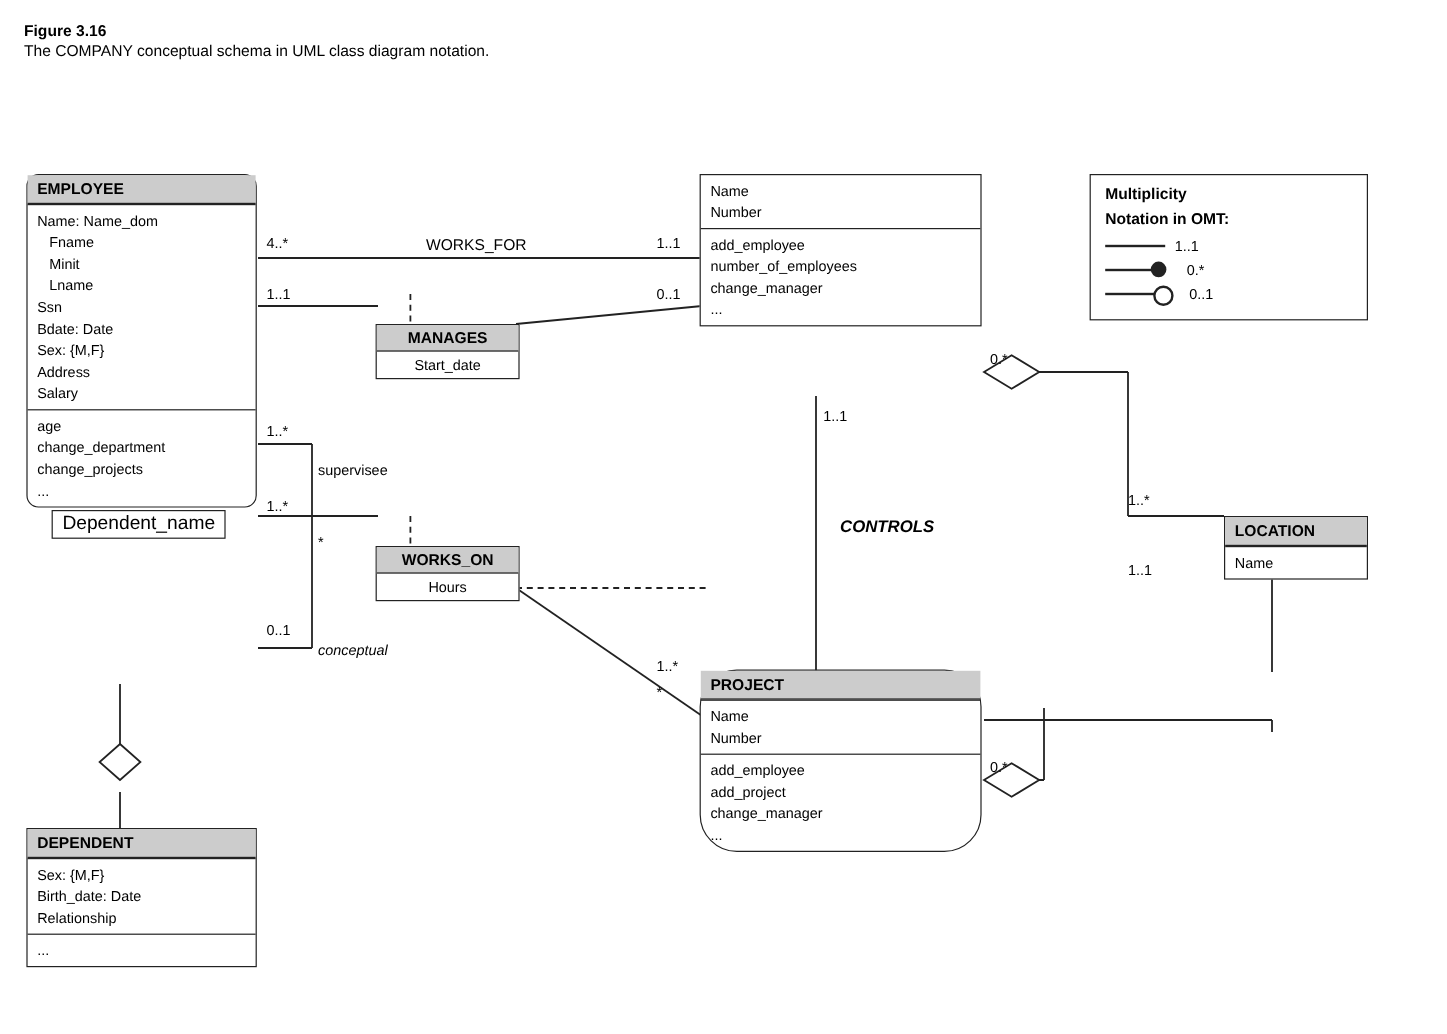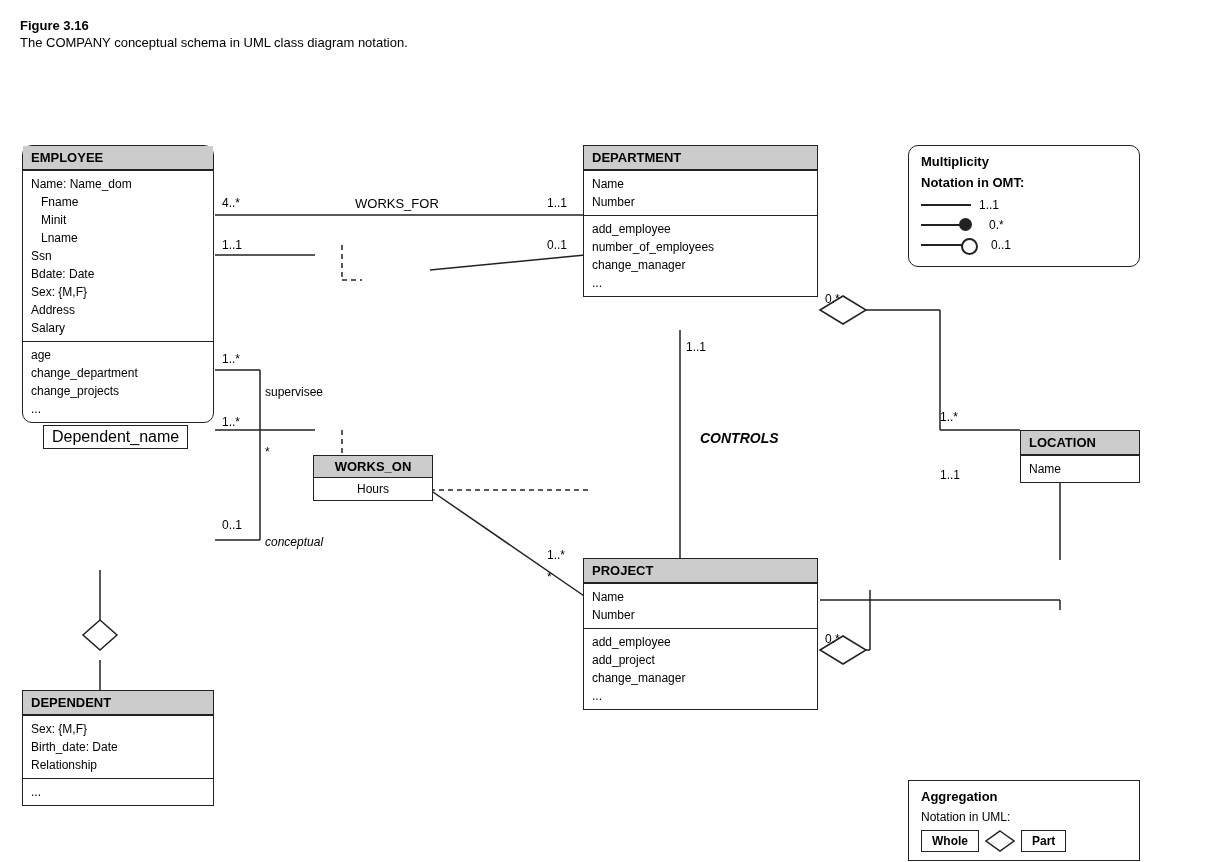--- a/index.html
+++ b/index.html
@@ -239,34 +239,33 @@
       age<br>
       change_department<br>
       change_projects<br>
       ...
     </div>
 
     <div style="position:absolute; bottom:-27px; left:20px; border:1.5px solid #222; background:#fff; padding:2px 8px; font-size:16px; white-space:nowrap;">Dependent_name</div>
   </div>
 
   <div class="uml-class" style="left:583px; top:145px; width:235px;">
-    <div class="class-header">DEPARTMENT</div>
     <div class="class-section">
       Name<br>
       Number
     </div>
     <div class="class-section">
       add_employee<br>
       number_of_employees<br>
       change_manager<br>
       ...
     </div>
   </div>
 
-  <div class="uml-class" style="left:583px; top:558px; width:235px;">
+  <div class="uml-class" style="left:583px; top:558px; width:235px;border-radius:31px;">
     <div class="class-header">PROJECT</div>
     <div class="class-section">
       Name<br>
       Number
     </div>
     <div class="class-section">
       add_employee<br>
       add_project<br>
       change_manager<br>
       ...
@@ -285,55 +284,47 @@
     </div>
   </div>
 
   <div class="uml-class" style="left:1020px; top:430px; width:120px;">
     <div class="class-header">LOCATION</div>
     <div class="class-section">
       Name
     </div>
   </div>
 
+  <div class="assoc-box" style="left:313px; top:270px; width:120px;">
+    <div class="assoc-header">MANAGES</div>
+    <div class="assoc-body">Start_date</div>
+  </div>
 
   <div class="assoc-box" style="left:313px; top:455px; width:120px;">
     <div class="assoc-header">WORKS_ON</div>
     <div class="assoc-body">Hours</div>
   </div>
 
-  <div class="notation-box" style="left:908px; top:145px; width:232px;border-radius:10px;">
+  <div class="notation-box" style="left:908px; top:145px; width:232px;">
     <div class="notation-title">Multiplicity</div>
     <div style="font-weight:bold; font-size:13px; margin-bottom:8px;">Notation in OMT:</div>
     <div class="notation-row">
       <span class="notation-line"></span>
       <span style="font-size:12px;">1..1</span>
     </div>
     <div class="notation-row">
       <span class="notation-line-dot"></span>
       <span style="font-size:12px; margin-left:10px;">0.*</span>
     </div>
     <div class="notation-row">
       <span class="notation-line-circle"></span>
       <span style="font-size:12px; margin-left:12px;">0..1</span>
     </div>
   </div>
 
-  <div class="aggregation-box" style="left:908px; top:780px; width:232px; padding:8px 12px;">
-    <div class="agg-title">Aggregation</div>
-    <div class="agg-subtitle">Notation in UML:</div>
-    <div class="agg-row">
-      <div class="agg-whole">Whole</div>
-
-      <svg width="30" height="22">
-        <polygon points="15,1 29,11 15,21 1,11" fill="#fff" stroke="#222" stroke-width="1.5"></polygon>
-      </svg>
-      <div class="agg-part">Part</div>
-    </div>
-  </div>
 
   <div style="position:absolute; left:355px; top:196px; font-size:13px; font-weight:normal;">
     <span>WORKS_FOR</span>
   </div>
 
   <div style="position:absolute; left:222px; top:196px; font-size:12px;">4..*</div>
   <div style="position:absolute; left:547px; top:196px; font-size:12px;">1..1</div>
 
   <div style="position:absolute; left:222px; top:238px; font-size:12px;">1..1</div>
   <div style="position:absolute; left:547px; top:238px; font-size:12px;">0..1</div>

